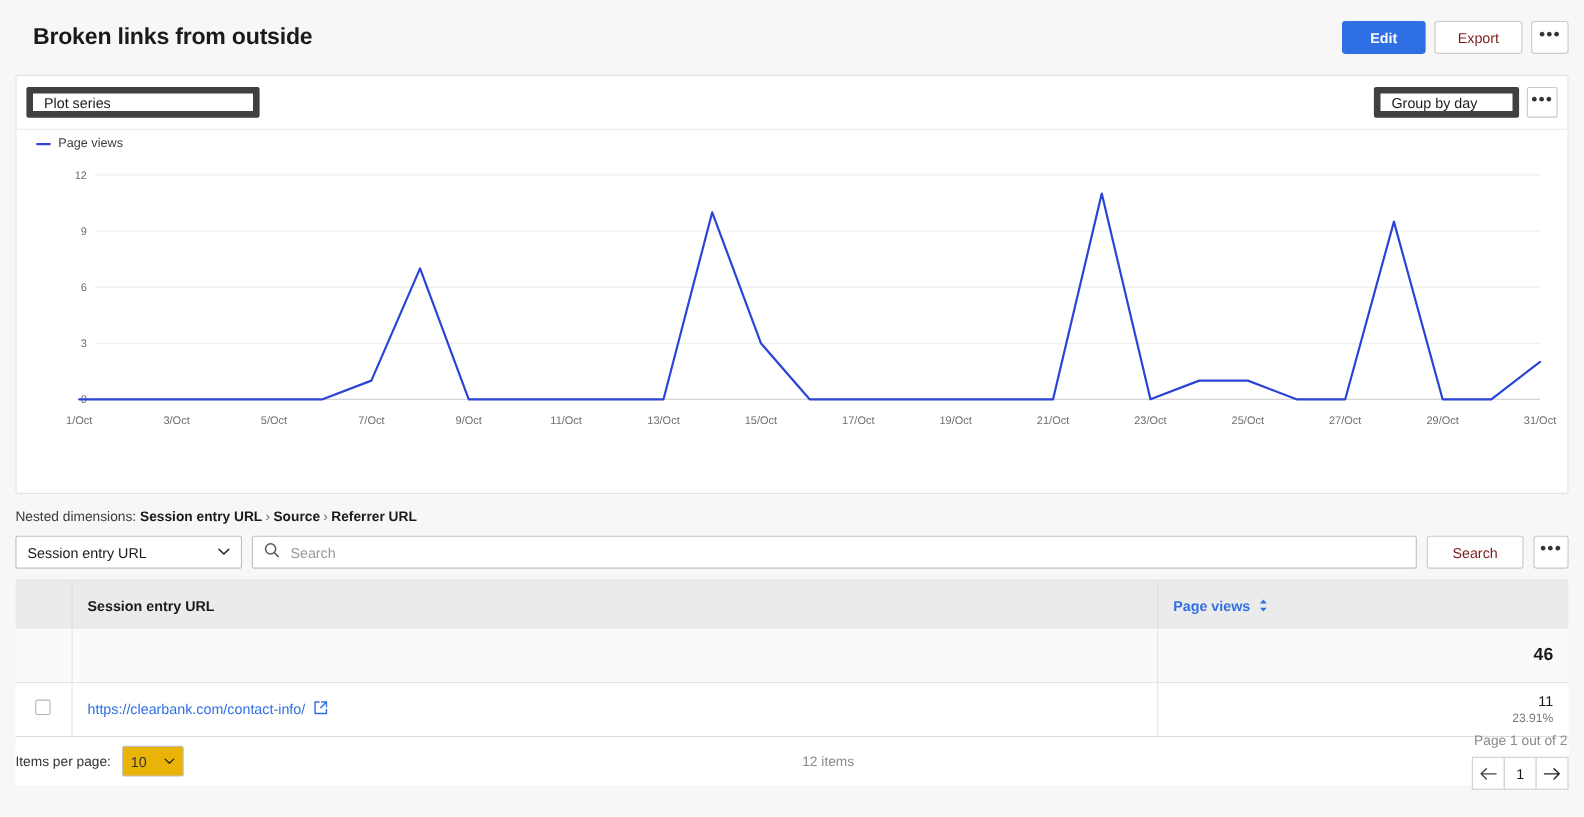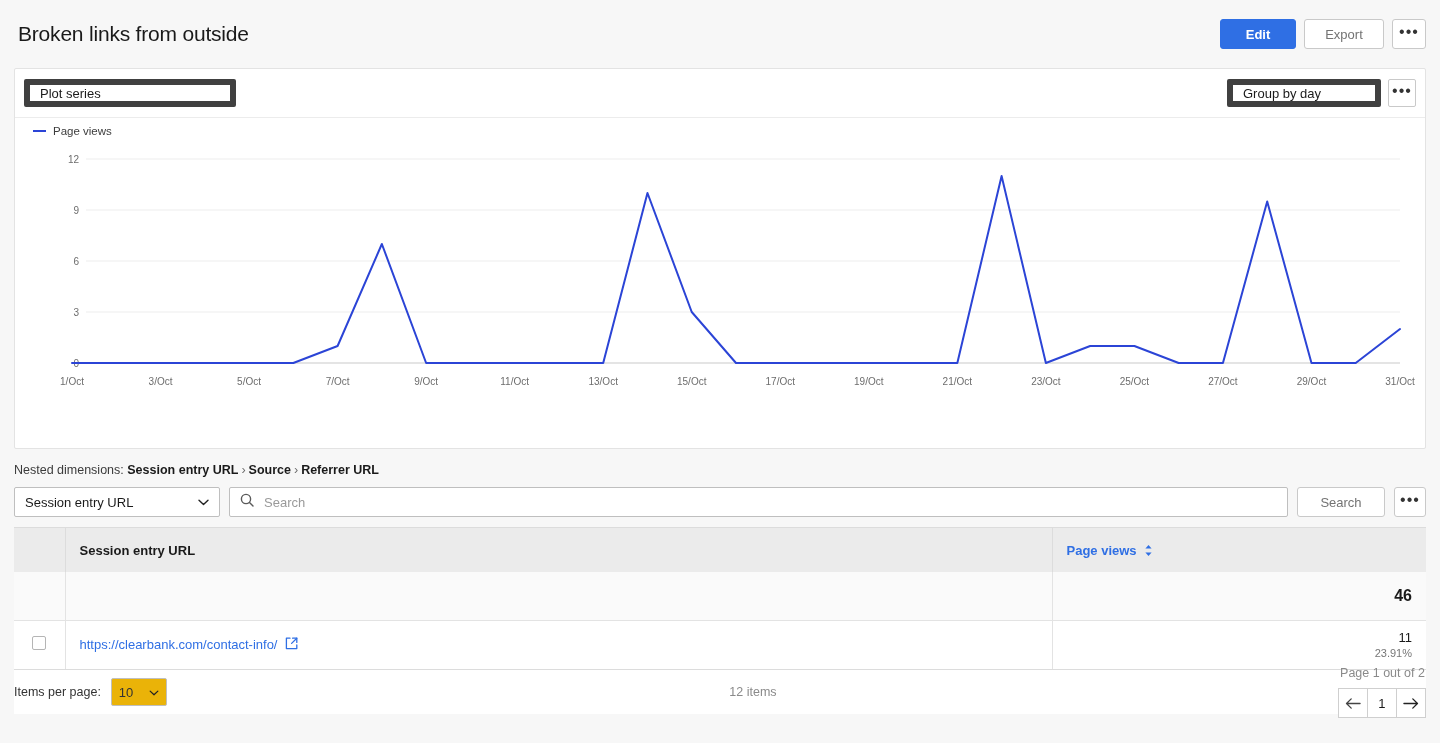--- a/index.html
+++ b/index.html
@@ -14,27 +14,27 @@
   }
   .page { width: 1440px; height: 743px; position: relative; overflow: hidden; }
 
   
   .header {
     height: 68px;
     display: flex; align-items: center; justify-content: space-between;
     padding: 0 14px;
   }
   .page-title {
-    font-size: 21px; font-weight: normal; letter-spacing: -0.2px;
-    color: #1a1a1a; margin: 4px;
+    font-size: 21px; font-weight: bold; letter-spacing: -0.2px;
+    color: #1a1a1a; margin: 16px;
   }
   .header-actions { display: flex; align-items: center; gap: 8px; }
   .btn {
     height: 30px; border: 1px solid #c9c9c9; background: #fff;
-    border-radius: 3px; font-size: 13px; color: #737373;
+    border-radius: 3px; font-size: 13px; color: #7f1d1d;
     padding: 0 14px; cursor: pointer; font-family: inherit;
     display: inline-flex; align-items: center; justify-content: center;
     white-space: nowrap;
   }
   .btn-primary {
     background: #2f6fe4; border-color: #2f6fe4; color: #fff; font-weight: bold;
     min-width: 76px;
   }
   .btn-export { min-width: 80px; }
   .btn-icon {
@@ -52,21 +52,21 @@
   .chart-toolbar {
     height: 48px; display: flex; align-items: center; justify-content: space-between;
     padding: 0 9px 0 9px;
   }
   .select-box {
     height: 28px; border: 6px solid #404040; background: #fff;
     border-radius: 2px; font-size: 13px; color: #1a1a1a;
     display: flex; align-items: center; padding: 0 10px;
   }
   .plot-series { width: 212px; }
-  .group-by { width: 154px; }
+  .group-by { width: 132px; }
   .toolbar-right { display: flex; align-items: center; gap: 7px; }
   .btn-icon-sm {
     width: 28px; height: 28px; border: 1px solid #c9c9c9; background: #fff;
     border-radius: 2px; display: inline-flex; align-items: center; justify-content: center;
     cursor: pointer; color: #333;
   }
 
   .legend-row {
     height: 26px; border-top: 1px solid #ececec;
     display: flex; align-items: center; padding-left: 18px;

